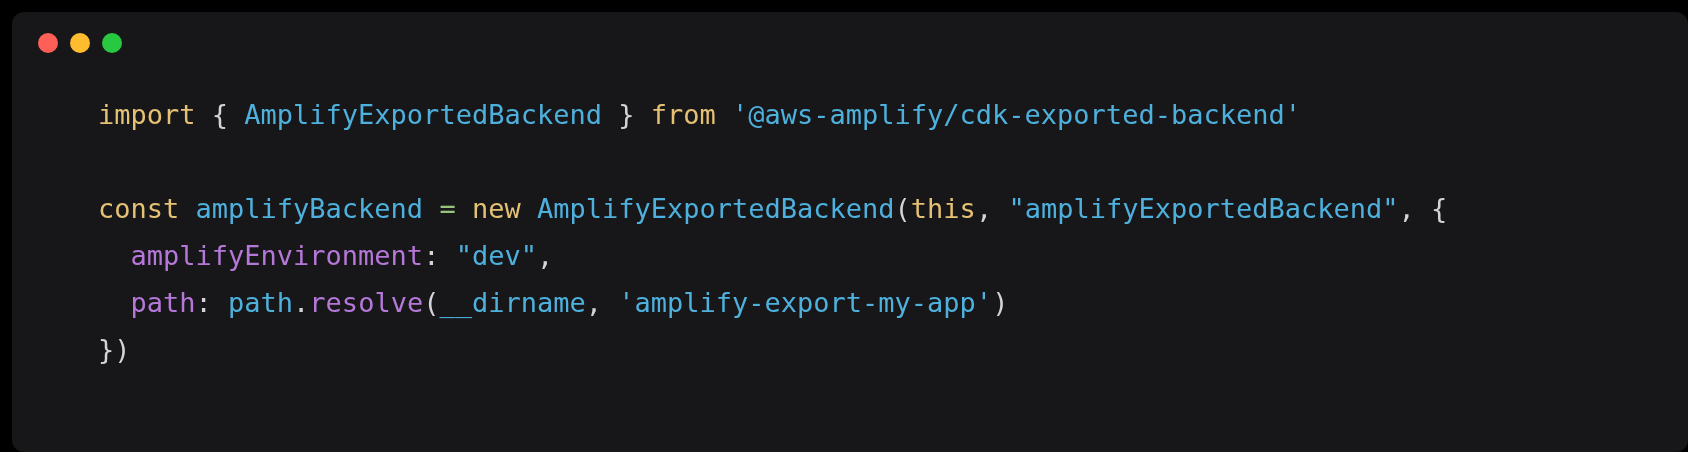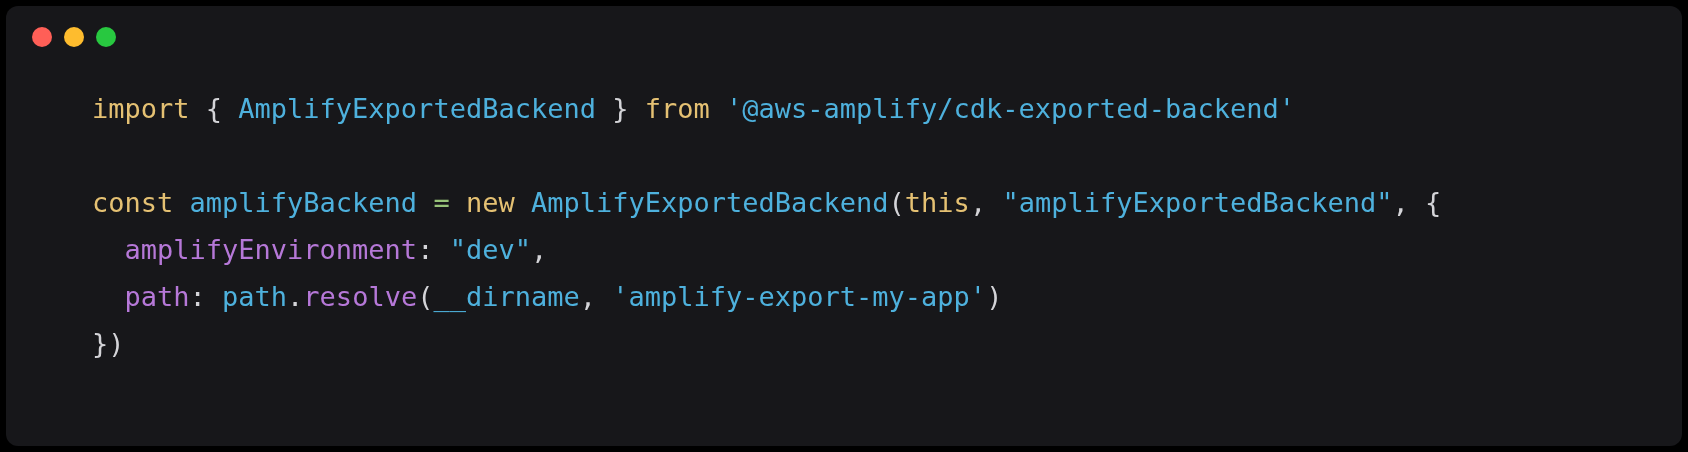--- a/index.html
+++ b/index.html
@@ -2,21 +2,21 @@
 <html><head>
 <meta charset="utf-8">
 <style>
   html, body { margin: 0; padding: 0; background: #000000; }
   body { width: 1688px; height: 452px; overflow: hidden; }
 
   .window {
     box-sizing: border-box;
     width: 1676px;
     height: 440px;
-    margin: 6px;
+    margin: 12px;
     background: #17171a;
     border-radius: 12px;
     position: relative;
   }
 
   .traffic-lights {
     display: flex;
     gap: 12px;
     padding: 21px 0 0 26px;
   }

